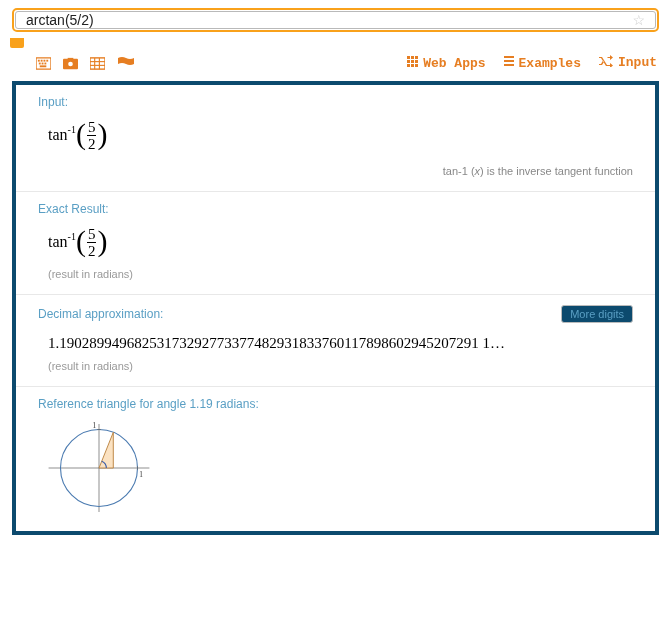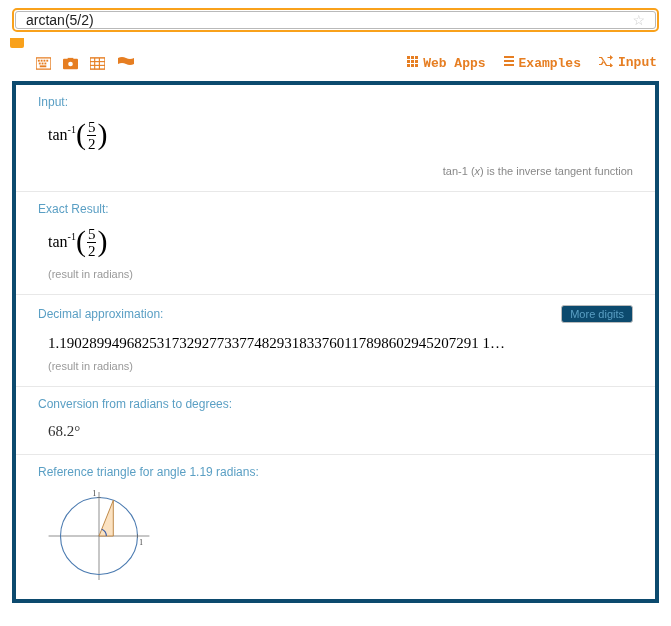--- a/index.html
+++ b/index.html
@@ -280,26 +280,20 @@
 
     <div class="section">
       <div class="sec-header">
         <span class="sec-title">Decimal approximation:</span>
         <button class="more-btn">More digits</button>
       </div>
       <div class="decimal">1.19028994968253173292773377482931833760117898602945207291 1…</div>
       <div class="subnote">(result in radians)</div>
     </div>
 
-    <div class="section">
-      <div class="sec-header">
-        <span class="sec-title">Conversion from radians to degrees:</span>
-      </div>
-      <div class="deg">68.2°</div>
-    </div>
 
     <div class="section">
       <div class="sec-header">
         <span class="sec-title">Reference triangle for angle 1.19 radians:</span>
       </div>
       <div class="circle-plot">
         <svg viewBox="-60 -52 120 104">
           <line x1="-55" y1="0" x2="55" y2="0" stroke="#666" stroke-width="0.8"></line>
           <line x1="0" y1="-48" x2="0" y2="48" stroke="#666" stroke-width="0.8"></line>
           <circle cx="0" cy="0" r="42" fill="none" stroke="#4a7ab0" stroke-width="1.2"></circle>

